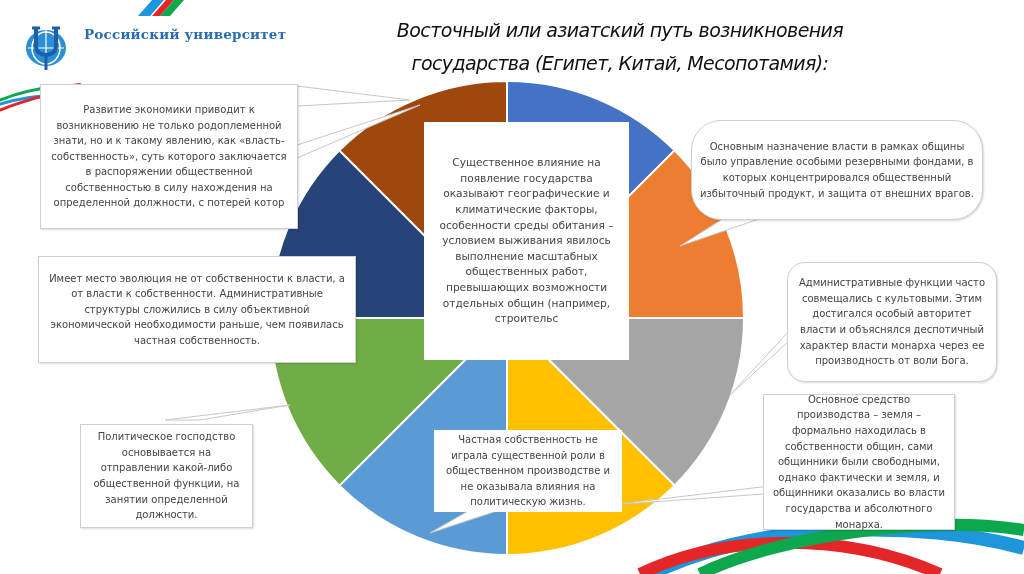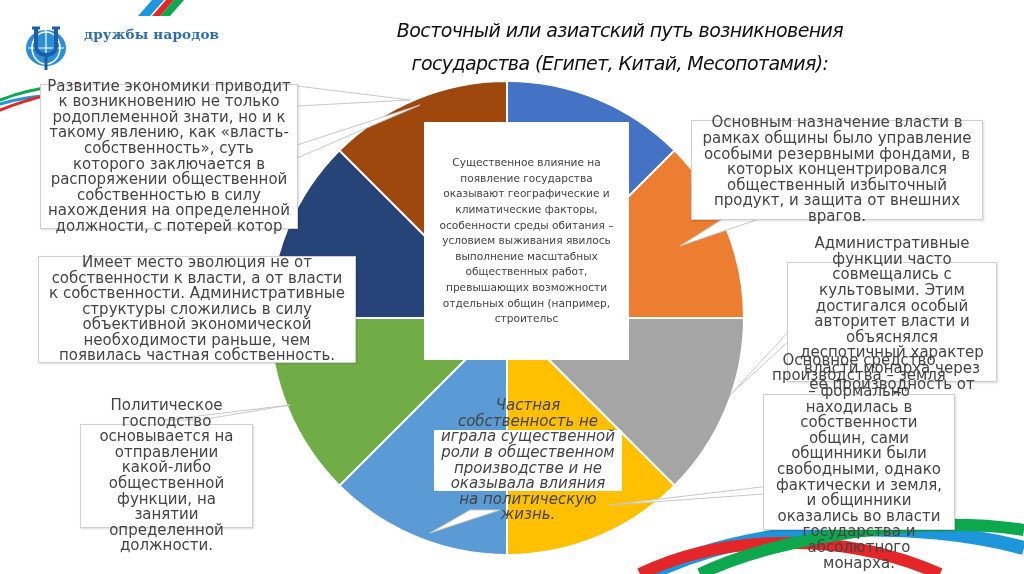--- a/index.html
+++ b/index.html
@@ -1,20 +1,20 @@
 <!DOCTYPE html>
 <html><head>
 <meta charset="utf-8">
 <style>
   html, body { margin:0; padding:0; }
   body { width:1024px; height:574px; position:relative; overflow:hidden; background:#ffffff; font-family:"Liberation Sans", sans-serif; }
   .abs { position:absolute; }
   .title { left:300px; top:14px; width:640px; text-align:center; font-family:"DejaVu Sans", sans-serif; font-style:italic; font-size:19px; line-height:33px; color:#111; letter-spacing:-0.6px; }
   .logo-text { left:84px; top:27px; color:#2b6cb0; font-family:"DejaVu Serif", serif; font-weight:bold; font-size:13.5px; line-height:15px; letter-spacing:0.2px; }
-  .box { position:absolute; background:#ffffff; border:1px solid #d0d0d0; box-shadow:1px 1px 2px rgba(0,0,0,0.15); display:flex; align-items:center; justify-content:center; text-align:center; color:#444; font-family:"DejaVu Sans", sans-serif; font-size:15px; line-height:15.6px; box-sizing:border-box; padding:4px 6px; }
+  .box { position:absolute; background:#ffffff; border:1px solid #d0d0d0; box-shadow:1px 1px 2px rgba(0,0,0,0.15); display:flex; align-items:center; justify-content:center; text-align:center; color:#444; font-family:"DejaVu Sans", sans-serif; font-size:10px; line-height:15.6px; box-sizing:border-box; padding:4px 6px; }
   .box.center { border:none; box-shadow:none; font-size:10.6px; }
   svg { position:absolute; left:0; top:0; }
 </style>
 </head>
 <body>
 
 <svg width="1024" height="574" viewBox="0 0 1024 574">
 
   <g>
     <polygon points="138,16 150,16 164,0 152,0" fill="#1e96dc"></polygon>
@@ -63,21 +63,21 @@
     <ellipse cx="28" cy="24" rx="14" ry="16" fill="none" stroke="#fff" stroke-width="1.5"></ellipse>
     <line x1="10" y1="24" x2="46" y2="24" stroke="#fff" stroke-width="1.2"></line>
     <line x1="28" y1="6" x2="28" y2="42" stroke="#fff" stroke-width="1.2"></line>
     <path d="M18,4 L18,22 C18,34 38,34 38,22 L38,4" fill="none" stroke="#1c5fa8" stroke-width="4"></path>
     <line x1="14" y1="4" x2="22" y2="4" stroke="#1c5fa8" stroke-width="3"></line>
     <line x1="34" y1="4" x2="42" y2="4" stroke="#1c5fa8" stroke-width="3"></line>
     <line x1="28" y1="30" x2="28" y2="46" stroke="#1c5fa8" stroke-width="3"></line>
   </svg>
 </div>
 <div class="abs logo-text">
-  <div>дружбы народов</div>
+  <div>Российский университет</div>
 </div>
 
 <div class="abs title">
   <div>Восточный или азиатский путь возникновения</div>
   <div>государства (Египет, Китай, Месопотамия):</div>
 </div>
 
 <div class="box center" style="left:424px;top:122px;width:205px;height:238px;padding:17px 8px;">
   <span>Существенное влияние на появление государства оказывают географические и климатические факторы, особенности среды обитания – условием выживания явилось выполнение масштабных общественных работ, превышающих возможности отдельных общин (например, строительс</span>
 </div>
@@ -87,27 +87,27 @@
 </div>
 
 <div class="box" style="left:38px;top:256px;width:318px;height:107px;justify-content:flex-end;">
   <span>Имеет место эволюция не от собственности к власти, а от власти к собственности. Административные структуры сложились в силу объективной экономической необходимости раньше, чем появилась частная собственность.</span>
 </div>
 
 <div class="box" style="left:80px;top:424px;width:173px;height:104px;text-align:center;">
   <span>Политическое господство основывается на отправлении какой-либо общественной функции, на занятии определенной должности.</span>
 </div>
 
-<div class="box" style="left:434px;top:430px;width:188px;height:61px;border:none;box-shadow:none;font-style:italic;">
+<div class="box" style="left:434px;top:430px;width:188px;height:82px;border:none;box-shadow:none;">
   <span>Частная собственность не играла существенной роли в общественном производстве и не оказывала влияния на политическую жизнь.</span>
 </div>
 
-<div class="box" style="left:691px;top:120px;width:292px;height:100px;">
+<div class="box" style="left:691px;top:120px;width:292px;height:100px;border-radius:30px;">
   <span>Основным назначение власти в рамках общины было управление особыми резервными фондами, в которых концентрировался общественный избыточный продукт, и защита от внешних врагов.</span>
 </div>
 
-<div class="box" style="left:787px;top:262px;width:210px;height:120px;">
+<div class="box" style="left:787px;top:262px;width:210px;height:120px;border-radius:18px;">
   <span>Административные функции часто совмещались с культовыми. Этим достигался особый авторитет власти и объяснялся деспотичный характер власти монарха через ее производность от воли Бога.</span>
 </div>
 
 <div class="box" style="left:763px;top:394px;width:192px;height:136px;">
   <span>Основное средство производства – земля – формально находилась в собственности общин, сами общинники были свободными, однако фактически и земля, и общинники оказались во власти государства и абсолютного монарха.</span>
 </div>
 
 </body></html>

